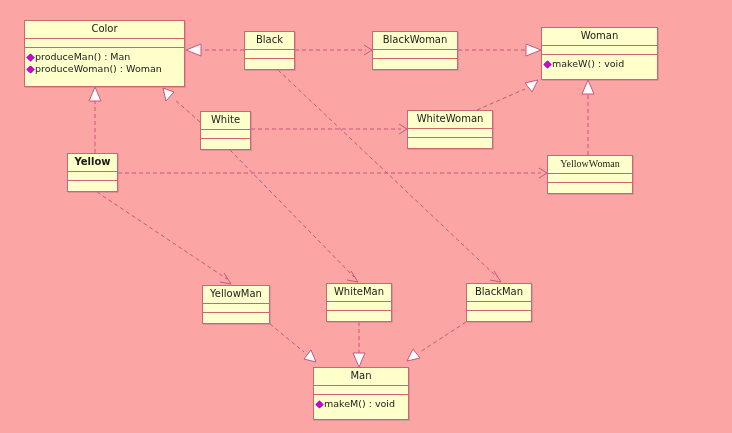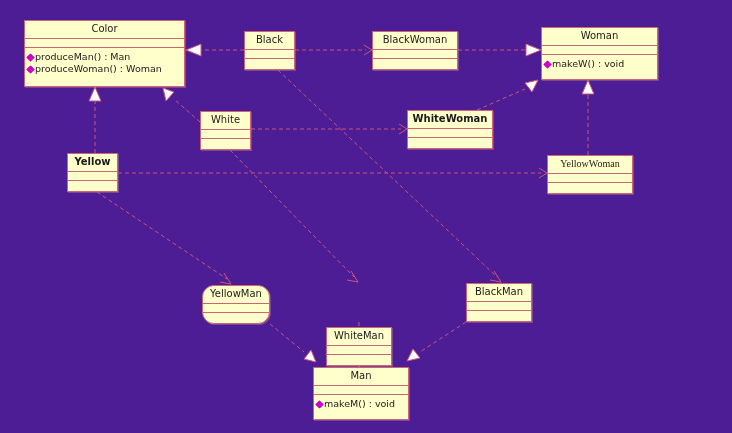--- a/index.html
+++ b/index.html
@@ -5,21 +5,21 @@
 <style>
   html,body{margin:0;padding:0;background:#ffffff;}
   body{
     font-family:"DejaVu Sans","Liberation Sans",sans-serif;
     -webkit-font-smoothing:antialiased;
   }
   #canvas{
     position:relative;
     width:732px;
     height:433px;
-    background:#4c1d95;
+    background:#fca5a5;
     overflow:hidden;
   }
   #edges{
     position:absolute;
     left:0;top:0;
     width:732px;height:433px;
     pointer-events:none;
   }
   .uml-class{
     position:absolute;
@@ -193,45 +193,45 @@
       </div>
     </div>
   </div>
 
   <div class="uml-class" style="left:200px;top:111px;width:51px;height:39px;">
     <div class="uml-name">White</div>
     <div class="uml-attrs uml-empty"></div>
     <div class="uml-ops uml-empty"></div>
   </div>
 
-  <div class="uml-class" style="left:407px;top:110px;width:86px;height:39px;font-weight:bold;">
+  <div class="uml-class" style="left:407px;top:110px;width:86px;height:39px;">
     <div class="uml-name">WhiteWoman</div>
     <div class="uml-attrs uml-empty"></div>
     <div class="uml-ops uml-empty"></div>
   </div>
 
   <div class="uml-class" style="left:67px;top:153px;width:51px;height:39px;font-weight:bold;">
     <div class="uml-name">Yellow</div>
     <div class="uml-attrs uml-empty"></div>
     <div class="uml-ops uml-empty"></div>
   </div>
 
   <div class="uml-class" style="left:547px;top:155px;width:86px;height:39px;font-family:Liberation Serif, serif;">
     <div class="uml-name">YellowWoman</div>
     <div class="uml-attrs uml-empty"></div>
     <div class="uml-ops uml-empty"></div>
   </div>
 
-  <div class="uml-class" style="left:202px;top:285px;width:68px;height:39px;border-radius:12px;">
+  <div class="uml-class" style="left:202px;top:285px;width:68px;height:39px;">
     <div class="uml-name">YellowMan</div>
     <div class="uml-attrs uml-empty"></div>
     <div class="uml-ops uml-empty"></div>
   </div>
 
-  <div class="uml-class" style="left:326px;top:283px;width:66px;height:39px;margin-top:44px;">
+  <div class="uml-class" style="left:326px;top:283px;width:66px;height:39px;">
     <div class="uml-name">WhiteMan</div>
     <div class="uml-attrs uml-empty"></div>
     <div class="uml-ops uml-empty"></div>
   </div>
 
   <div class="uml-class" style="left:466px;top:283px;width:66px;height:39px;">
     <div class="uml-name">BlackMan</div>
     <div class="uml-attrs uml-empty"></div>
     <div class="uml-ops uml-empty"></div>
   </div>

